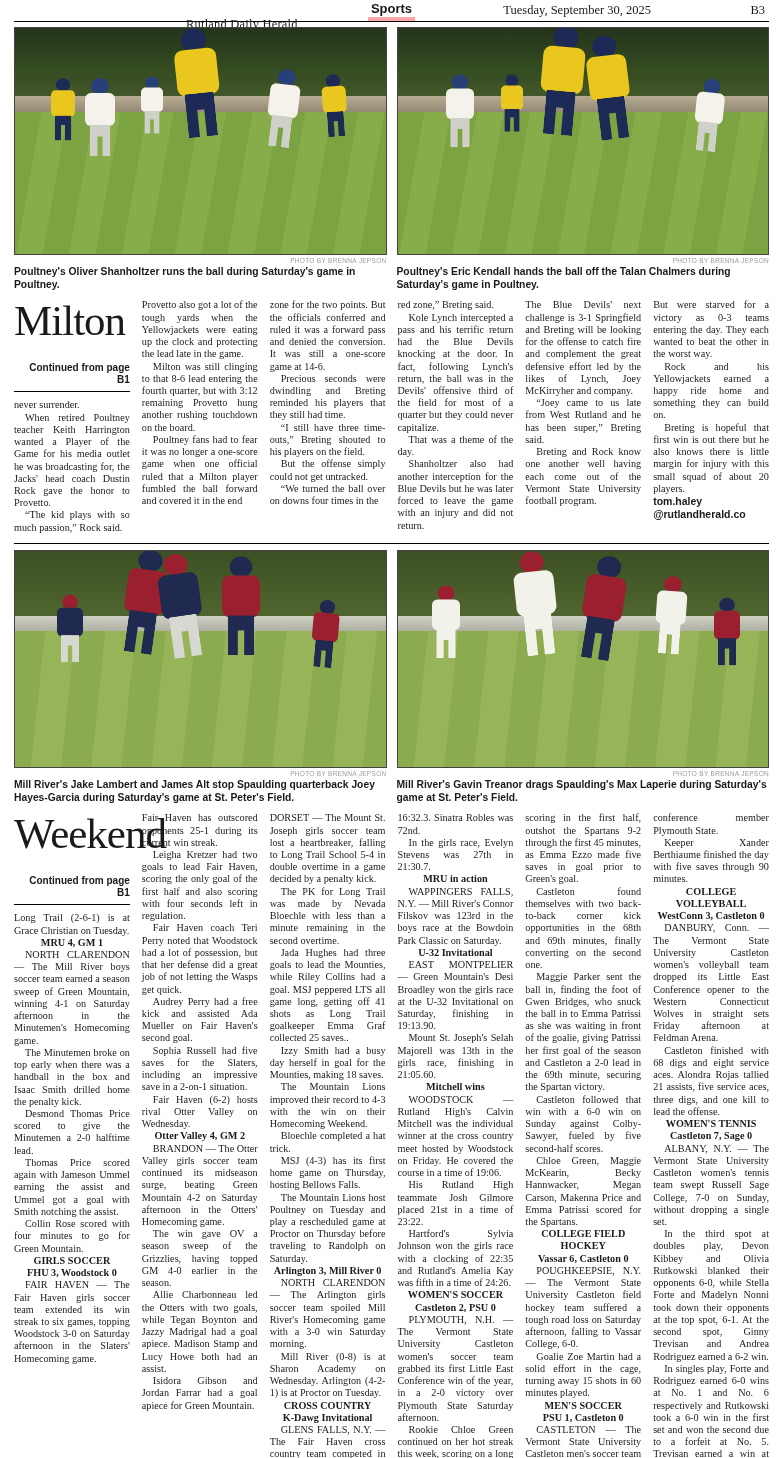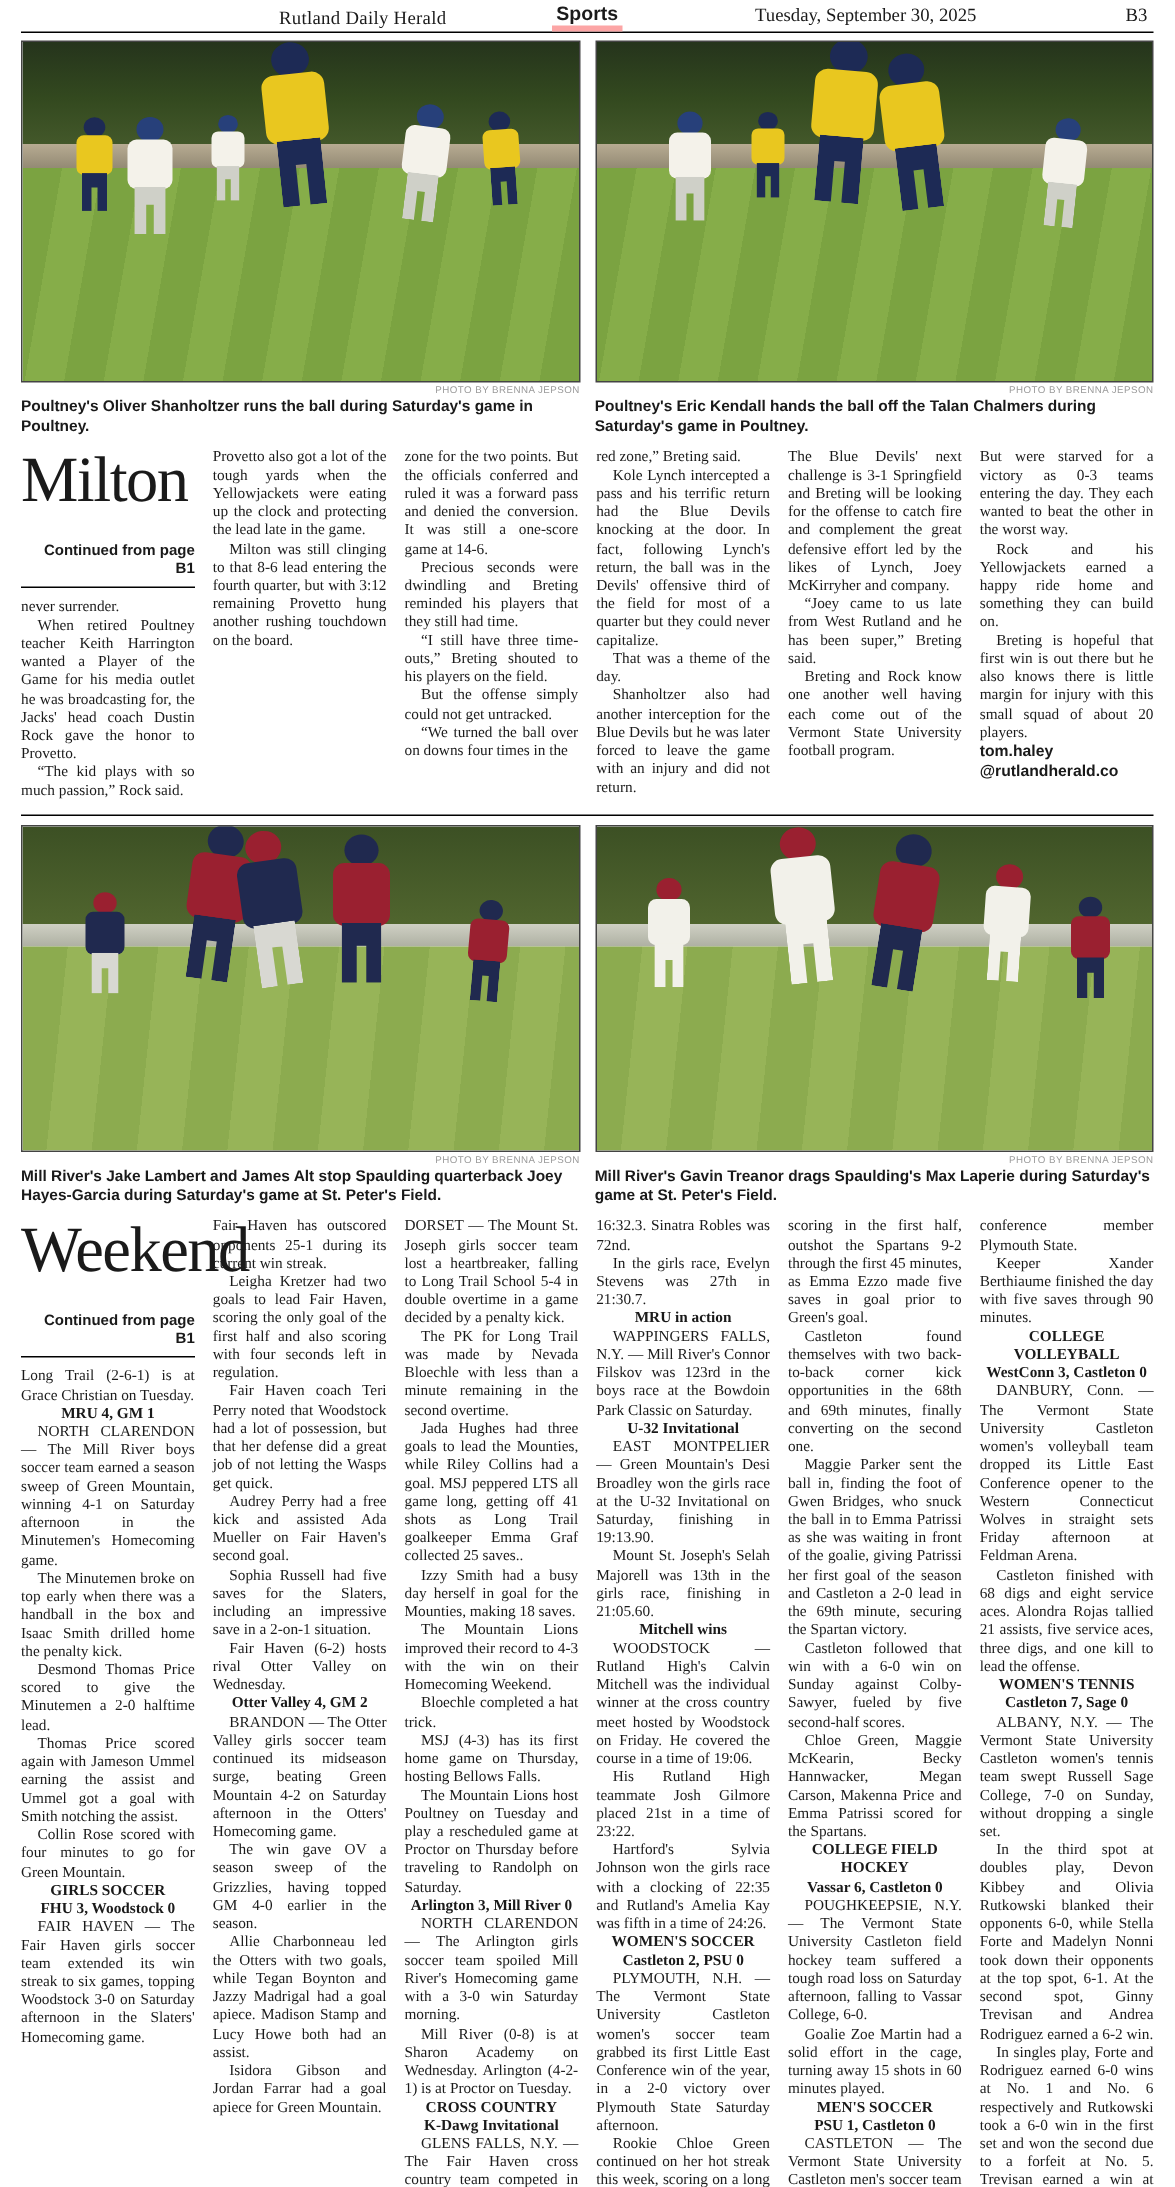--- a/index.html
+++ b/index.html
@@ -1,20 +1,20 @@
 <!DOCTYPE html>
 <html><head>
 <meta charset="utf-8">
 <style>
   html,body{margin:0;padding:0;background:#fff;}
   .page{position:relative;width:783px;height:1458px;background:#fff;overflow:hidden;
         font-family:"Liberation Serif",serif;color:#1a1a1a;}
   
   .hdr{position:relative;height:21px;border-bottom:1.6px solid #000;margin:0 14px;}
-  .hdr-paper{position:absolute;left:172px;top:5px;font-size:12.5px;letter-spacing:.2px;}
+  .hdr-paper{position:absolute;left:172px;top:17px;font-size:12.5px;letter-spacing:.2px;}
   .hdr-section{position:absolute;left:0;right:0;top:1px;text-align:center;font-family:"Liberation Sans",sans-serif;
                font-weight:bold;font-size:13px;}
   .hdr-section span{border-bottom:4px solid #fca5a5;padding:0 3px 1px;}
   .hdr-date{position:absolute;right:118px;top:3px;font-size:12.5px;}
   .hdr-pagenum{position:absolute;right:4px;top:3px;font-size:12.5px;}
   
   .photo-row{display:flex;gap:10px;margin:5px 14px 0;}
   .photo-cell{flex:1;min-width:0;}
   .photo{position:relative;overflow:hidden;border:1px solid #444;}
   .photo.top{height:226px;}
@@ -143,20 +143,21 @@
           <div class="art-title">Milton</div>
           <div class="art-cont">Continued from page B1</div>
         </div>
         <div class="b-cont">never surrender.</div>
         <div class="b-p">When retired Poultney teacher Keith Harrington wanted a Player of the Game for his media outlet he was broadcasting for, the Jacks' head coach Dustin Rock gave the honor to Provetto.</div>
         <div class="b-p">“The kid plays with so much passion,” Rock said.</div>
       </div>
       <div class="col">
         <div class="b-cont">Provetto also got a lot of the tough yards when the Yellowjackets were eating up the clock and protecting the lead late in the game.</div>
         <div class="b-p">Milton was still clinging to that 8-6 lead entering the fourth quarter, but with 3:12 remaining Provetto hung another rushing touchdown on the board.</div>
+        <div class="b-p">Poultney fans had to fear it was no longer a one-score game when one official ruled that a Milton player fumbled the ball forward and covered it in the end</div>
       </div>
       <div class="col">
         <div class="b-cont">zone for the two points. But the officials conferred and ruled it was a forward pass and denied the conversion. It was still a one-score game at 14-6.</div>
         <div class="b-p">Precious seconds were dwindling and Breting reminded his players that they still had time.</div>
         <div class="b-p">“I still have three time-outs,” Breting shouted to his players on the field.</div>
         <div class="b-p">But the offense simply could not get untracked.</div>
         <div class="b-p">“We turned the ball over on downs four times in the</div>
       </div>
       <div class="col">
         <div class="b-cont">red zone,” Breting said.</div>

